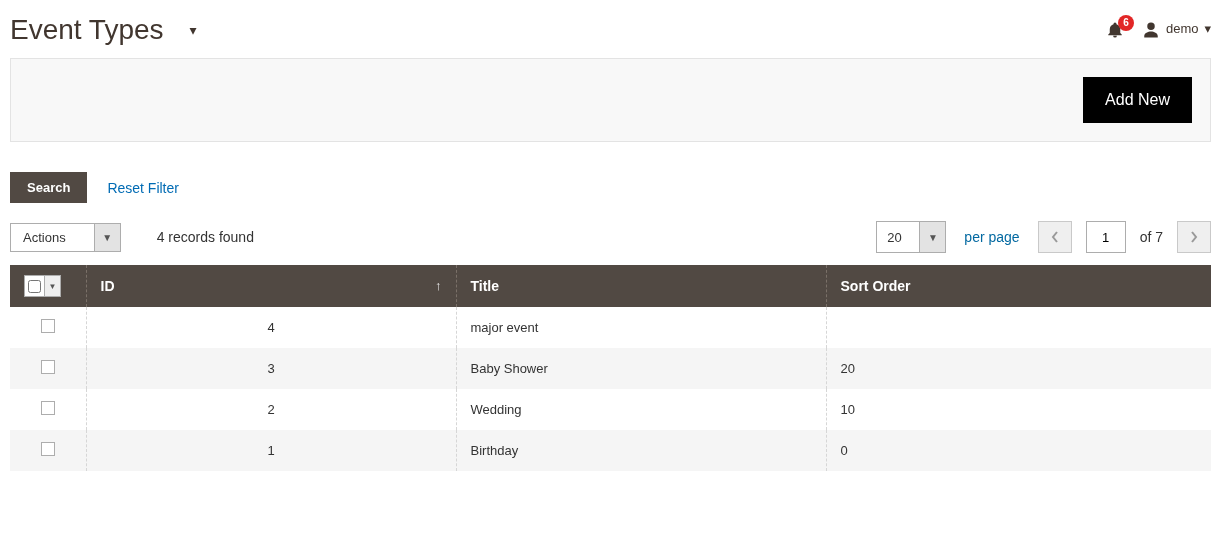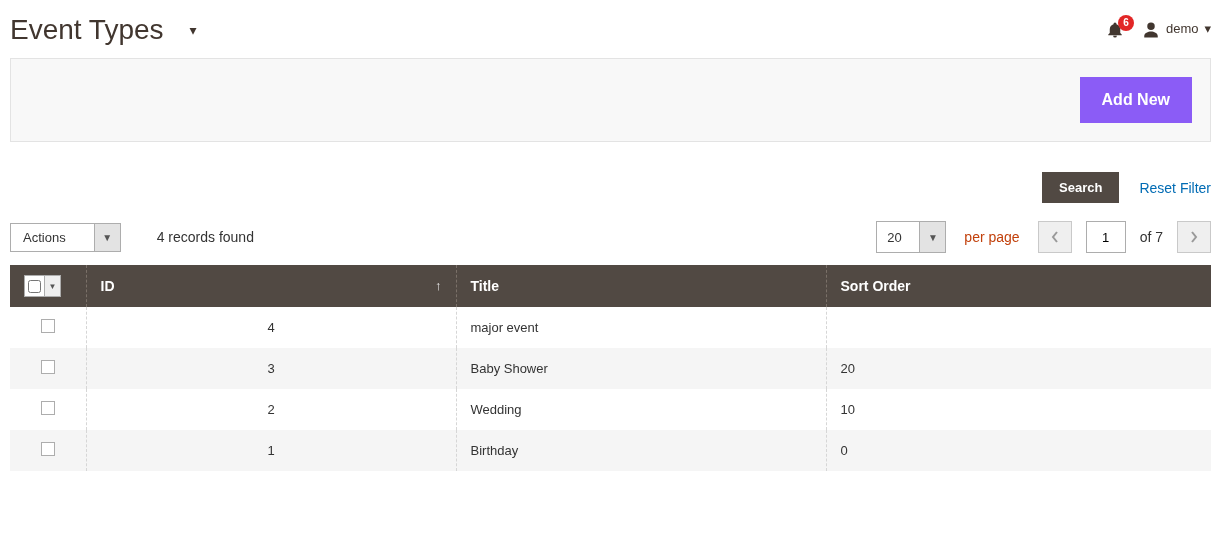--- a/index.html
+++ b/index.html
@@ -67,31 +67,31 @@
   }
   .toolbar-top {
     background: #f8f8f8;
     border: 1px solid #e3e3e3;
     padding: 18px;
     display: flex;
     justify-content: flex-end;
     margin-bottom: 30px;
   }
   .btn-primary {
-    background: #8b5cf6;
+    background: #000000;
     color: #fff;
     border: none;
     font-size: 16px;
-    font-weight: 700;
+    font-weight: 400;
     padding: 14px 22px;
     cursor: pointer;
   }
   .grid-controls-row {
     display: flex;
-    justify-content: flex-end;
+    justify-content: flex-start;
     align-items: center;
     margin-bottom: 18px;
     flex-wrap: wrap;
     gap: 12px;
   }
   .grid-controls-left {
     display: flex;
     align-items: center;
     gap: 20px;
   }
@@ -163,21 +163,21 @@
     width: 26px;
     background: #e3e3e3;
     border-left: 1px solid #adadad;
     display: flex;
     align-items: center;
     justify-content: center;
     font-size: 10px;
     color: #555;
     cursor: pointer;
   }
-  .perpage-label { font-size: 14px; color: #c2410c; }
+  .perpage-label { font-size: 14px; color: #0369a1; }
   .pager-nav {
     display: flex;
     align-items: center;
     gap: 14px;
   }
   .pager-btn {
     width: 34px;
     height: 32px;
     background: #efefef;
     border: 1px solid #c9c9c9;

